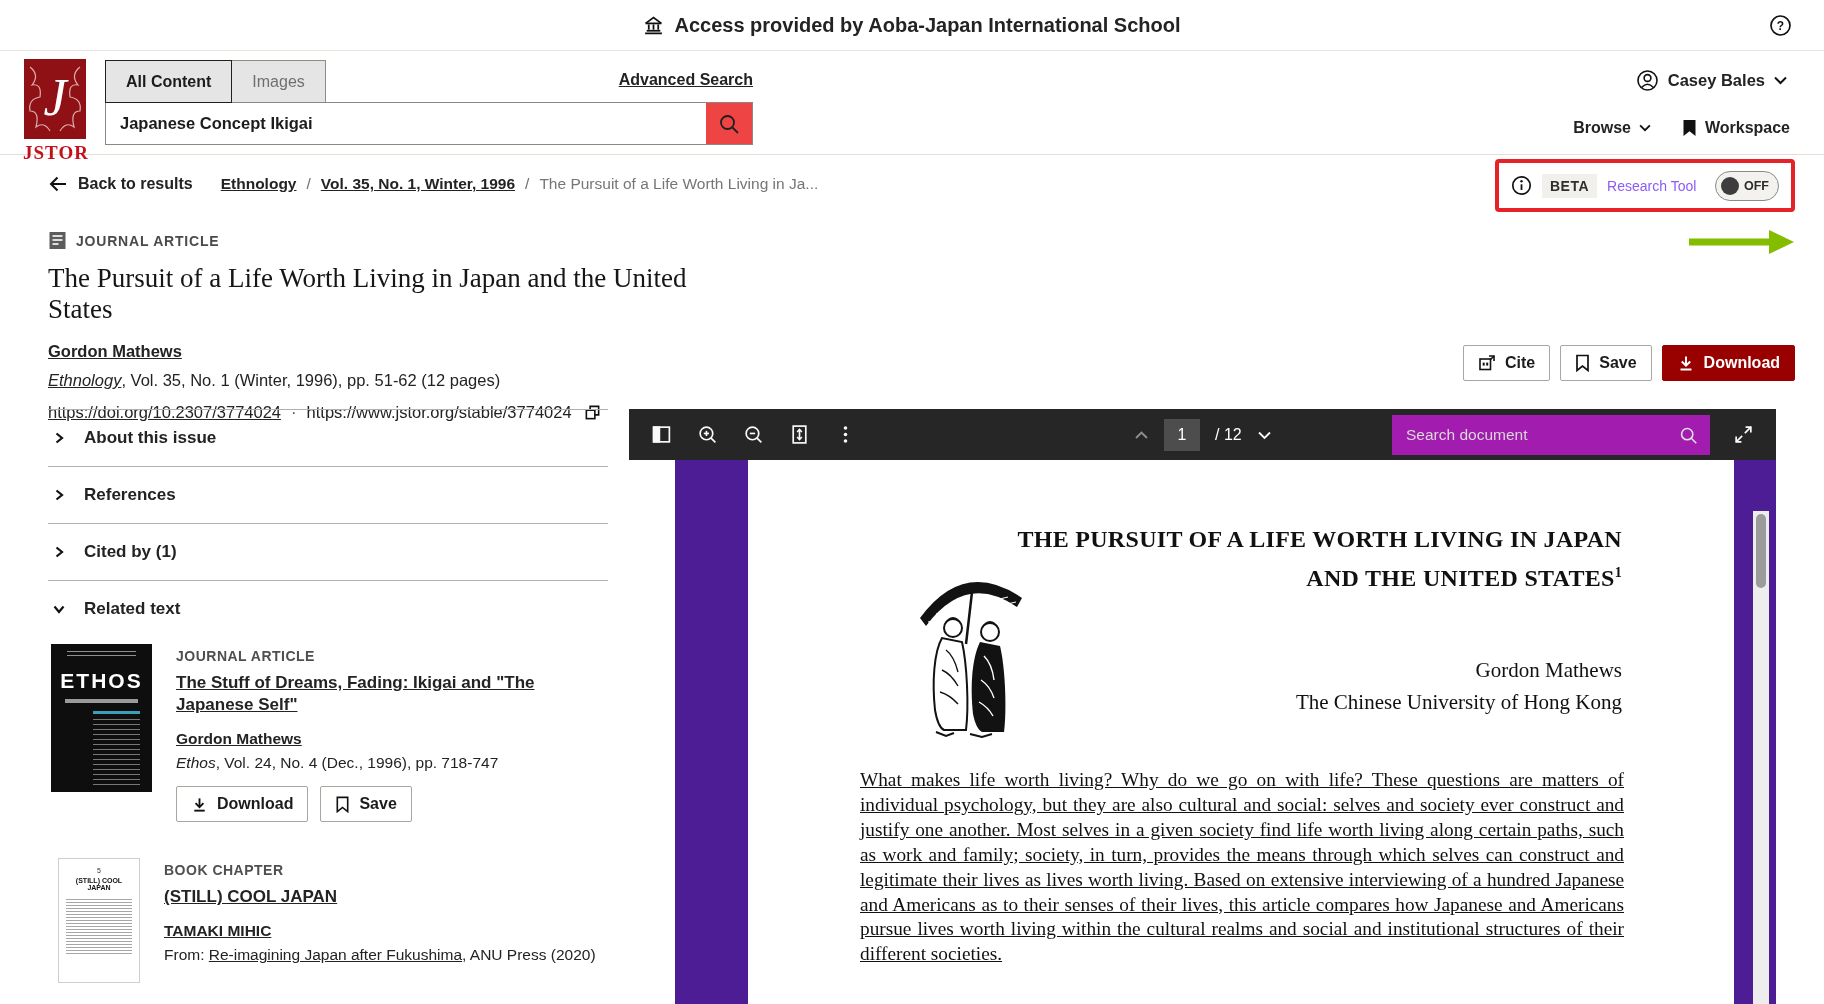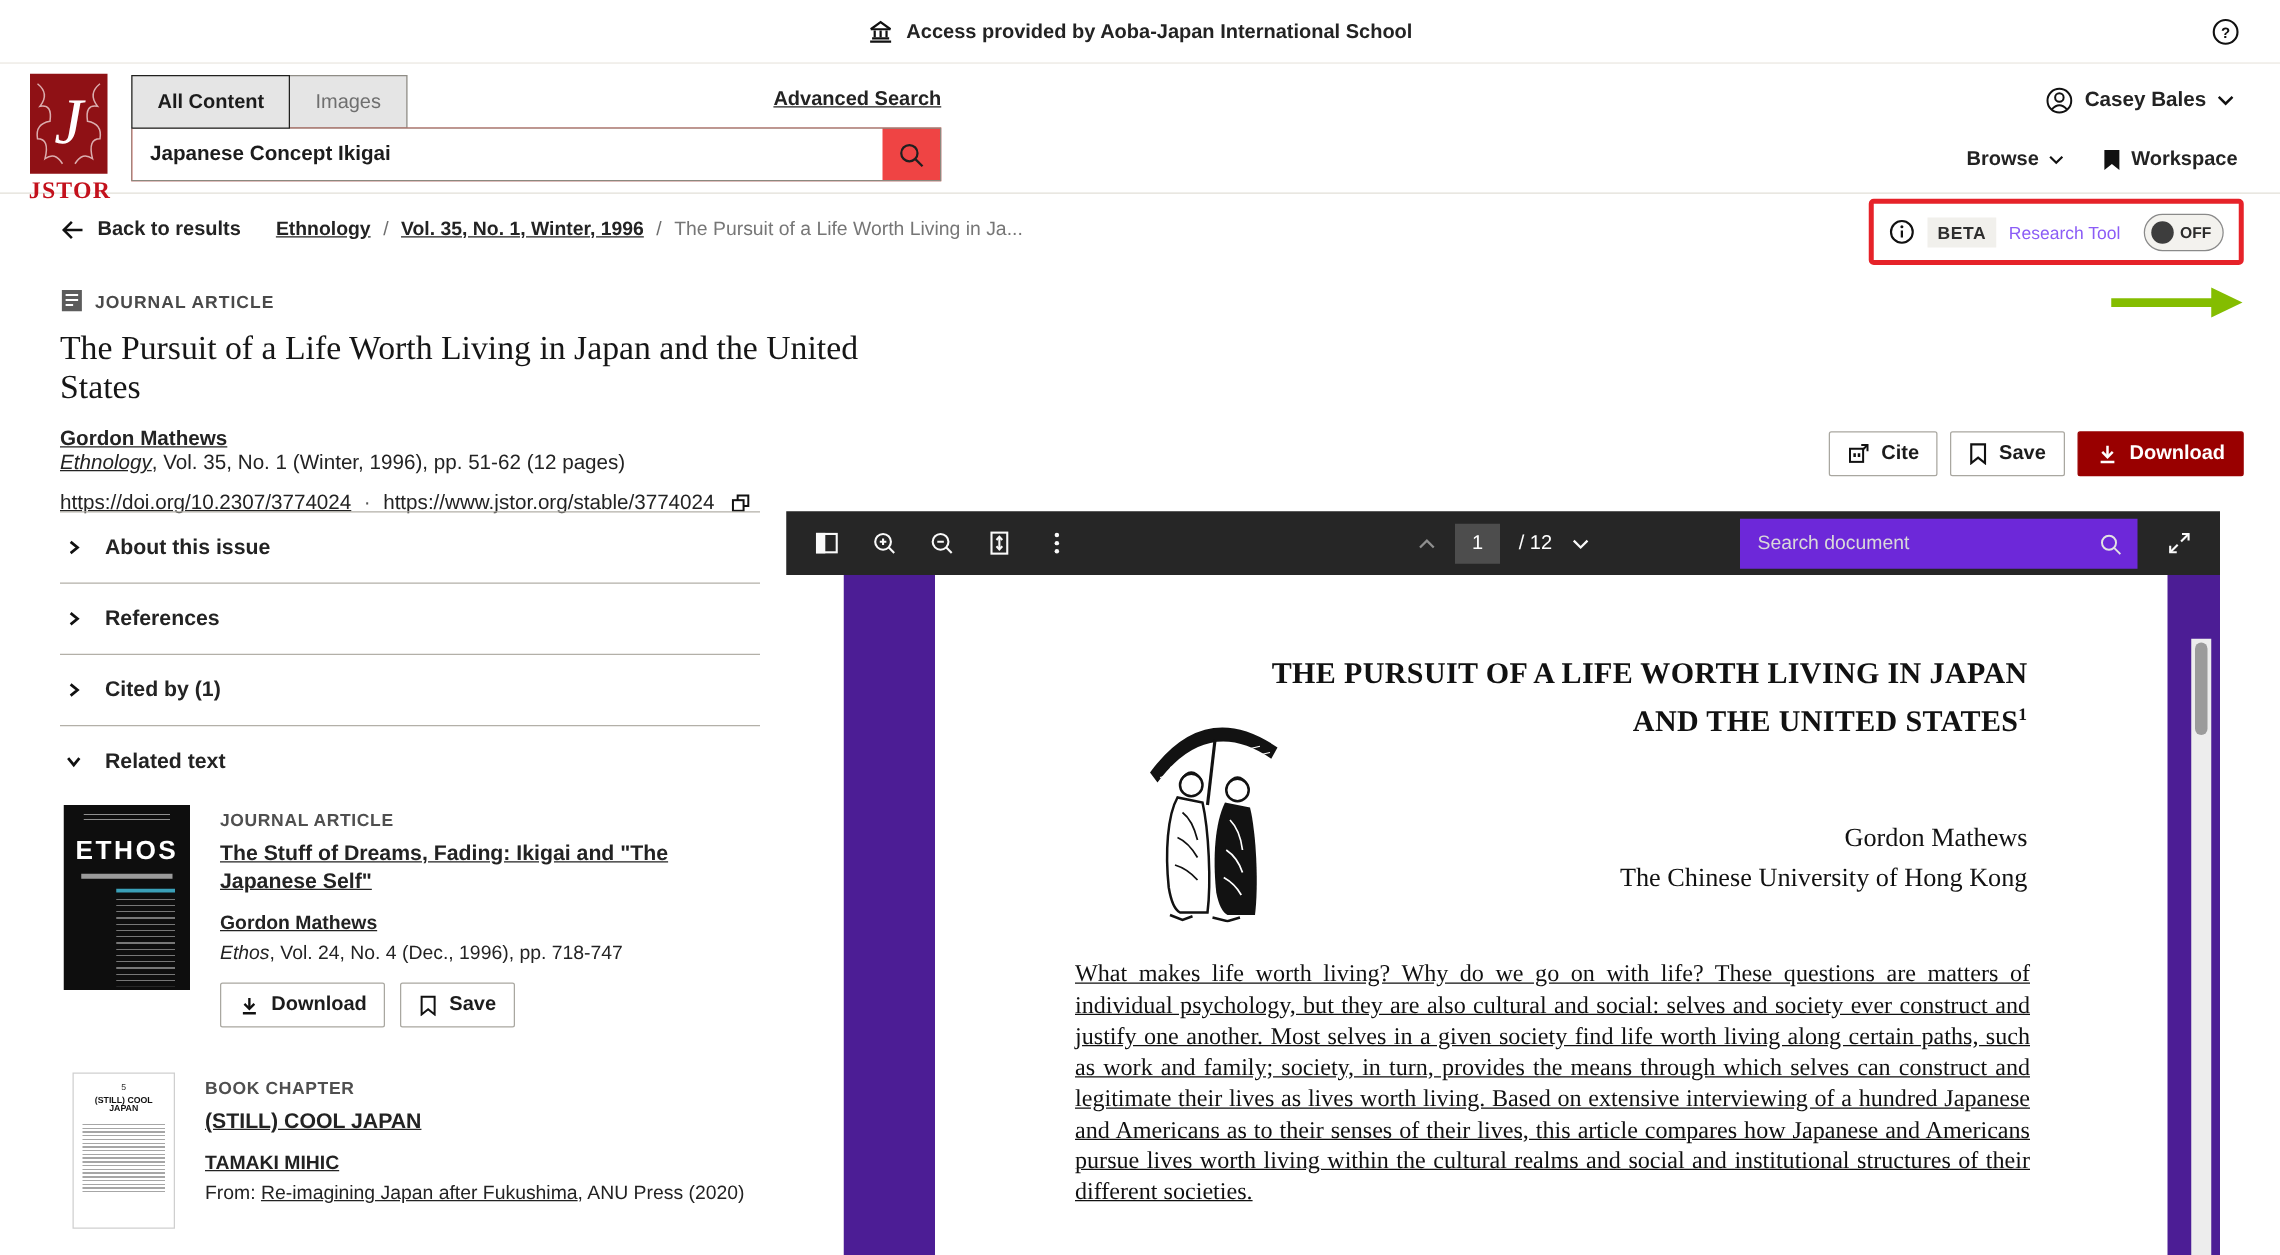--- a/index.html
+++ b/index.html
@@ -6,21 +6,21 @@
   html,body { background:#fff; }
   body { font-family:"Liberation Sans", sans-serif; color:#232323; }
   #page { position:relative; width:1824px; height:1004px; overflow:hidden; background:#fff; }
 
   a { color:inherit; text-decoration:none; cursor:pointer; }
   .u { text-decoration:underline; }
   svg { display:block; }
 
   
   .banner { position:absolute; left:0; top:0; width:1824px; height:51px; border-bottom:1px solid #e7e4dc; background:#fff; }
-  .banner-center { position:absolute; left:0; right:0; top:0; height:51px; display:flex; align-items:center; justify-content:center; gap:10px; font-size:16px; font-weight:bold; }
+  .banner-center { position:absolute; left:0; right:0; top:0; height:51px; display:flex; align-items:center; justify-content:center; gap:10px; font-size:20px; font-weight:bold; }
   .help-btn { position:absolute; right:32px; top:14px; width:23px; height:23px; cursor:pointer; }
 
   
   .site-header { position:absolute; left:0; top:51px; width:1824px; height:104px; border-bottom:1px solid #e2dfd7; background:#fff; }
   .logo { position:absolute; left:23px; top:8px; width:64px; text-align:center; }
   .logo-block { position:relative; width:62px; height:80px; background:#8f1115; margin:0 auto; }
   .logo-j { position:absolute; left:0; right:0; top:6px; color:#fff; font-family:"Liberation Serif", serif; font-size:52px; font-style:italic; line-height:66px; }
   .logo-word { margin-top:3px; font-family:"Liberation Serif", serif; font-weight:bold; font-size:19px; letter-spacing:1px; color:#c3111c; }
   .tabs { position:absolute; left:105px; top:9px; display:flex; }
   .tab { height:43px; display:flex; align-items:center; padding:0 20px; font-size:16px; border:1px solid #8f8d86; color:#6f6f6f; background:#e5e5e5; cursor:pointer; }
@@ -48,21 +48,21 @@
   .toggle { margin-left:auto; width:64px; height:30px; border:1px solid #8a8a8a; border-radius:15px; background:#f3f2ee; position:relative; cursor:pointer; }
   .knob { position:absolute; left:5px; top:5px; width:18px; height:18px; border-radius:50%; background:#3d3d3d; }
   .toggle-txt { position:absolute; right:9px; top:7px; font-size:12.5px; font-weight:bold; color:#2b2b2b; }
   .green-arrow { position:absolute; left:1687px; top:229px; }
 
   
   .article-head { position:absolute; left:48px; top:231px; width:700px; }
   .atype { display:flex; align-items:center; gap:9px; font-size:14px; font-weight:bold; letter-spacing:.8px; color:#4a4a4a; }
   .article-head h1 { margin-top:13px; font-family:"Liberation Serif", serif; font-weight:500; font-size:27px; color:#161616; }
   .author-link { display:inline-block; margin-top:17px; font-size:16.5px; font-weight:bold; text-decoration:underline; }
-  .cite-line { font-size:16.5px; }
+  .cite-line { margin-top:10px; font-size:16.5px; }
   .cite-line .jname { font-style:italic; text-decoration:underline; }
   .doi-line { margin-top:13px; font-size:16.5px; display:flex; align-items:center; gap:10px; }
   .doi-line .dot { color:#555; }
   .copy-ic { cursor:pointer; margin-left:2px; }
 
   
   .actions { position:absolute; left:1463px; top:345px; display:flex; gap:10px; }
   .btn { display:flex; align-items:center; gap:9px; height:36px; padding:17px 14px; font-family:"Liberation Sans", sans-serif; font-size:16px; font-weight:bold; border-radius:2px; cursor:pointer; background:#fff; border:1px solid #a9a7a0; color:#1c1c1c; }
   .btn.primary { background:#990000; border:1px solid #990000; color:#fff; }
 
@@ -91,21 +91,21 @@
   .from-line { margin-top:6px; font-size:15.5px; }
 
   
   .viewer { position:absolute; left:629px; top:409px; width:1147px; height:595px; }
   .vtoolbar { position:absolute; left:0; top:0; right:0; height:51px; background:#262626; }
   .vt-left { position:absolute; left:22px; top:0; height:51px; display:flex; align-items:center; gap:25px; }
   .vt-ic { cursor:pointer; }
   .pager { position:absolute; left:505px; top:0; height:51px; display:flex; align-items:center; gap:15px; color:#fff; }
   .pagebox { width:36px; height:32px; background:#4d4d4d; display:flex; align-items:center; justify-content:center; font-size:16px; cursor:text; }
   .ptotal { font-size:16px; }
-  .vsearch { position:absolute; left:763px; top:6px; width:318px; height:40px; background:#6d28d9; display:flex; align-items:center; }
+  .vsearch { position:absolute; left:763px; top:6px; width:318px; height:40px; background:#a21caf; display:flex; align-items:center; }
   .vsearch input { flex:1; background:transparent; border:none; outline:none; color:#d9d9d9; font-family:"Liberation Sans", sans-serif; font-size:15.5px; padding:0 14px; }
   .vsearch input::placeholder { color:#d9d9d9; opacity:1; }
   .vexpand { position:absolute; left:1104px; top:15px; cursor:pointer; }
   .vdoc { position:absolute; left:0; top:51px; right:0; bottom:0; background:#4c1d95;margin-left:46px; }
   .vpage { position:absolute; left:73px; top:0; width:986px; bottom:0; background:#fff; font-family:"Liberation Serif", serif; color:#111; }
   .ptitle { position:absolute; top:63px; right:112px; text-align:right; font-size:24px; font-weight:bold; line-height:33px; letter-spacing:.3px; }
   .ptitle sup { font-size:14px; }
   .illus { position:absolute; left:158px; top:106px; }
   .pauthor { position:absolute; top:194px; right:112px; text-align:right; font-size:21px; line-height:32px; }
   .pbody { position:absolute; top:308px; left:112px; width:764px; font-size:19.3px; line-height:24.9px; text-align:justify;text-decoration:underline; }

